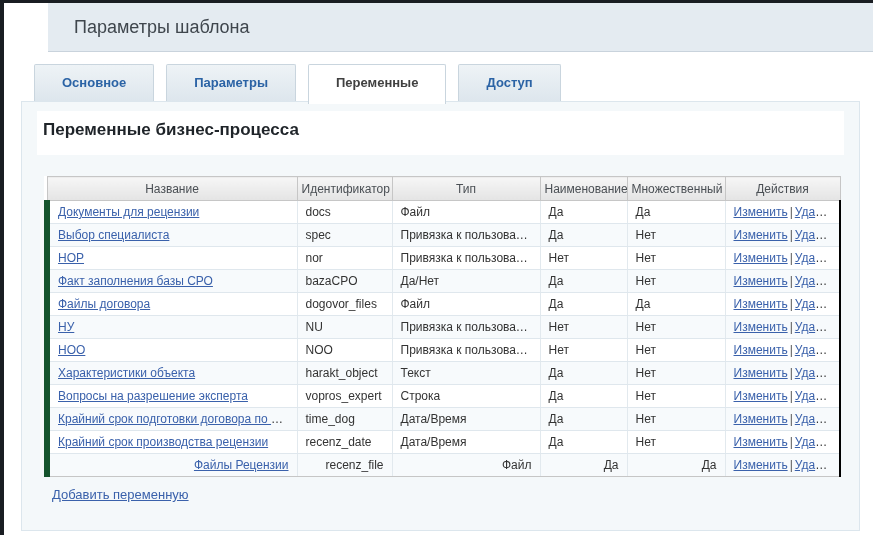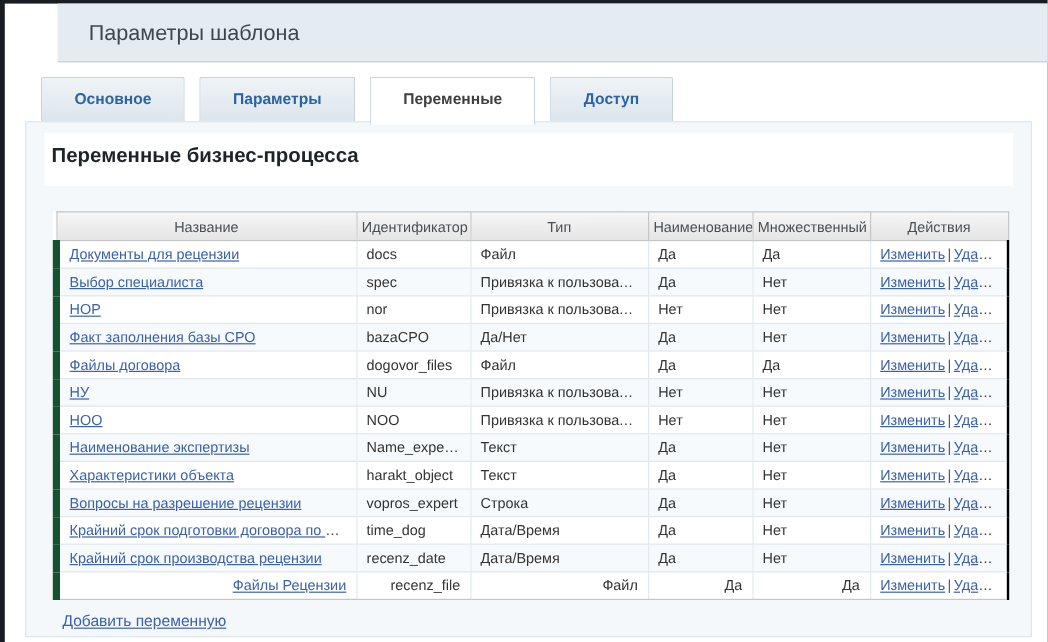--- a/index.html
+++ b/index.html
@@ -190,41 +190,31 @@
     <td><a class="lnk">НОО</a></td>
     <td>NOO</td>
     <td>Привязка к пользователю</td>
     <td>Нет</td>
     <td>Нет</td>
     <td>
       <a class="lnk">Изменить</a><span class="act-sep">|</span><a class="lnk">Удалить</a>
     </td>
   </tr>
             <tr>
-    <td><a class="lnk">Наименование экспертизы</a></td>
-    <td>Name_expertiz</td>
-    <td>Текст</td>
-    <td>Да</td>
-    <td>Нет</td>
-    <td>
-      <a class="lnk">Изменить</a><span class="act-sep">|</span><a class="lnk">Удалить</a>
-    </td>
-  </tr>
-            <tr>
     <td><a class="lnk">Характеристики объекта</a></td>
     <td>harakt_object</td>
     <td>Текст</td>
     <td>Да</td>
     <td>Нет</td>
     <td>
       <a class="lnk">Изменить</a><span class="act-sep">|</span><a class="lnk">Удалить</a>
     </td>
   </tr>
             <tr>
-    <td><a class="lnk">Вопросы на разрешение рецензии</a></td>
+    <td><a class="lnk">Вопросы на разрешение эксперта</a></td>
     <td>vopros_expert</td>
     <td>Строка</td>
     <td>Да</td>
     <td>Нет</td>
     <td>
       <a class="lnk">Изменить</a><span class="act-sep">|</span><a class="lnk">Удалить</a>
     </td>
   </tr>
             <tr>
     <td><a class="lnk">Крайний срок подготовки договора по сделке</a></td>

